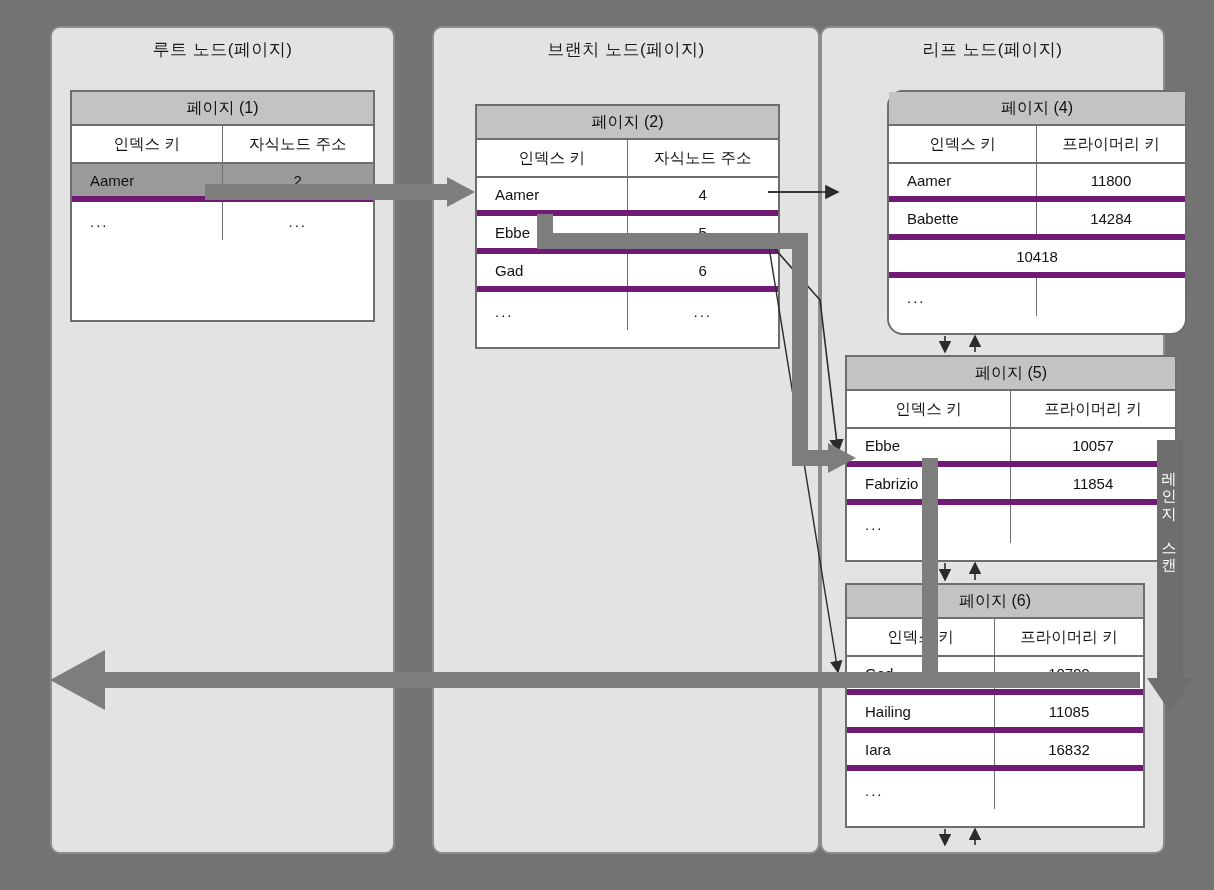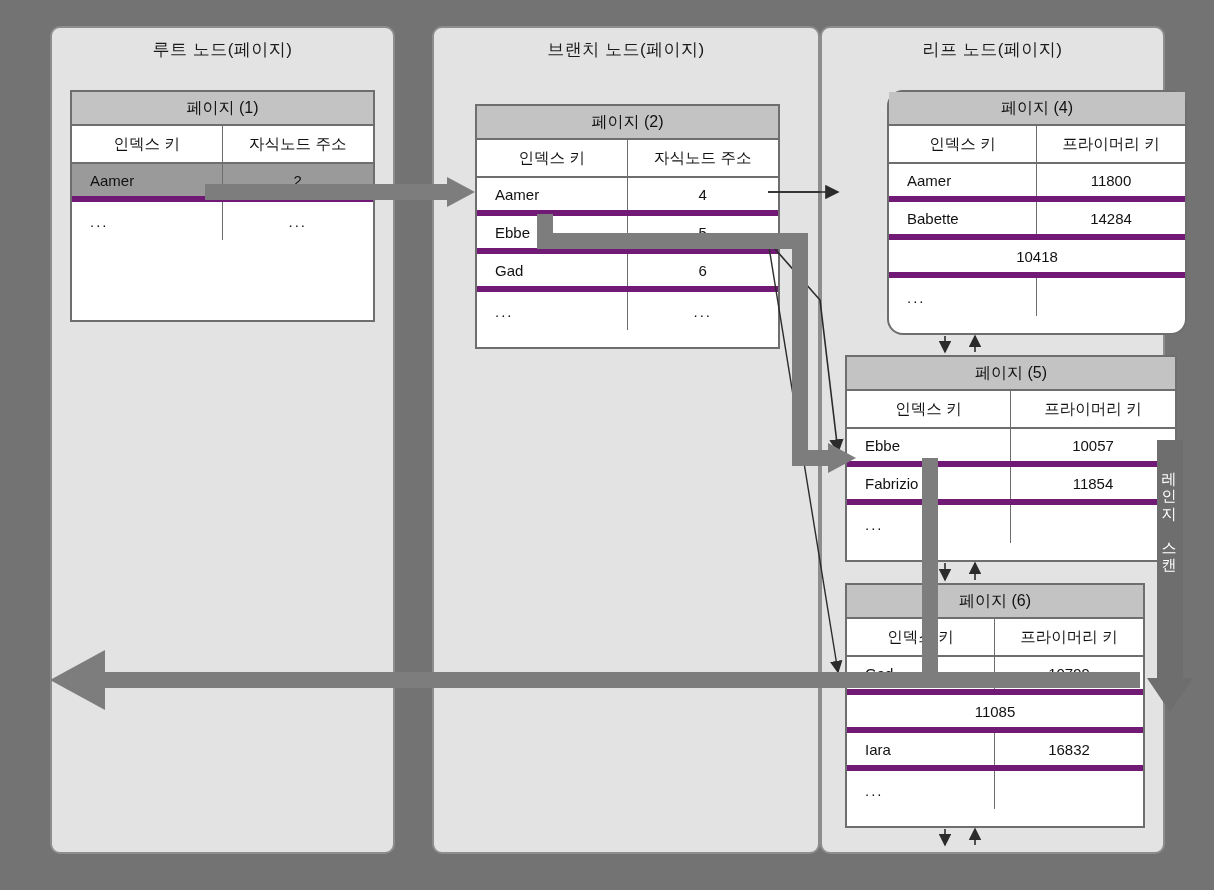--- a/index.html
+++ b/index.html
@@ -216,20 +216,21 @@
     <div class="phead">페이지 (6)</div>
     <div class="prow colheader">
       <div class="cell left">인덱스 키</div>
       <div class="cell center">프라이머리 키</div>
     </div>
     <div class="prow">
       <div class="cell left">Gad</div>
       <div class="cell center">10799</div>
     </div>
     <div class="prow">
+      <div class="cell left">Hailing</div>
       <div class="cell center">11085</div>
     </div>
     <div class="prow">
       <div class="cell left">Iara</div>
       <div class="cell center">16832</div>
     </div>
     <div class="prow dots">
       <div class="cell left">...</div>
       <div class="cell center"></div>
     </div>

